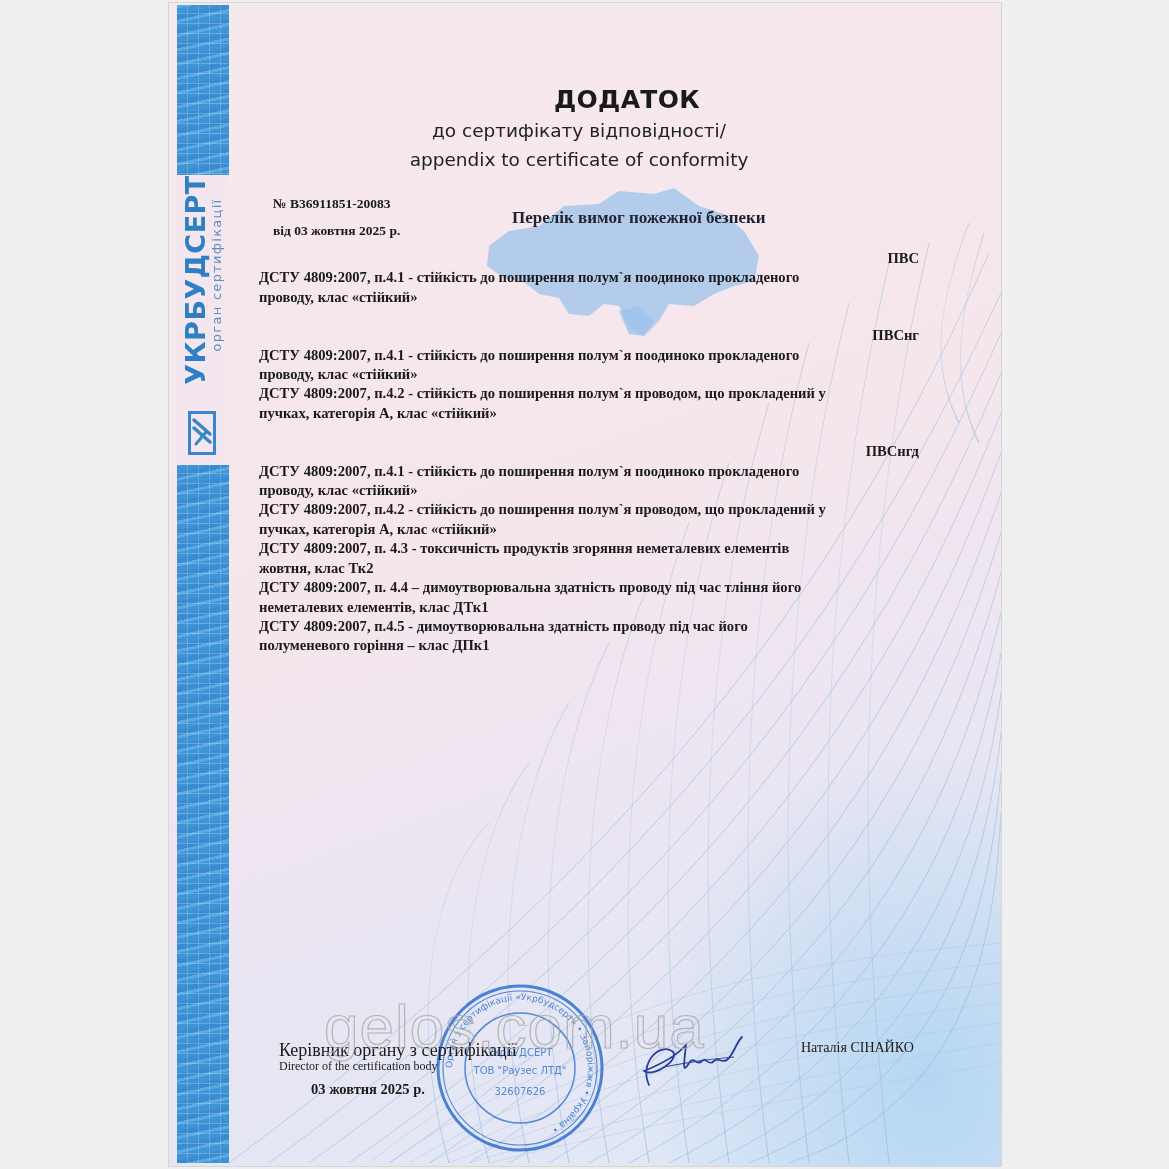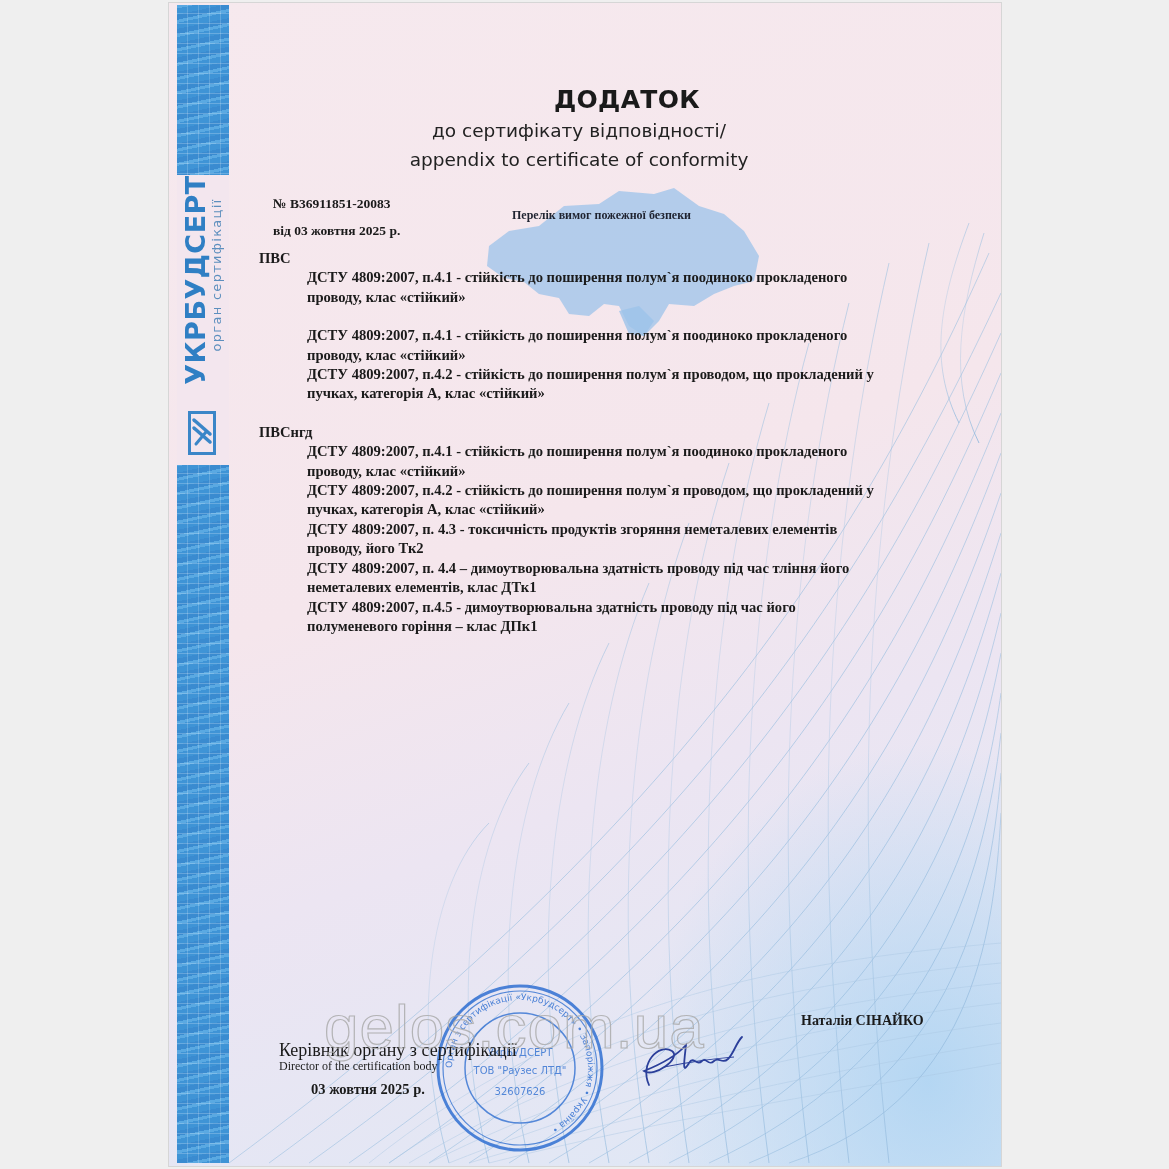--- a/index.html
+++ b/index.html
@@ -59,34 +59,34 @@
       margin-left: 42px;
     }
     .subtitle {
       position: absolute; left: 200px; width: 420px; text-align: center;
       font-family: "DejaVu Sans", sans-serif; font-size: 18.5px; color: #222;
     }
     .sub1 { top: 117px; }
     .sub2 { top: 146px; }
     .cert-no { position: absolute; left: 104px; top: 193px; font-weight: bold; font-size: 13.5px; color: #1a1a1a; }
     .cert-date { position: absolute; left: 104px; top: 220px; font-weight: bold; font-size: 13.5px; color: #1a1a1a; }
-    .list-heading { position: absolute; left: 343px; top: 205px; font-weight: bold; font-size: 12px; color: #1f2330; }
+    .list-heading { position: absolute; left: 343px; top: 205px; font-weight: bold; font-size: 17px; color: #1f2330; }
 
     .body-text {
       position: absolute; left: 90px; top: 246px; width: 660px;
       font-weight: bold; font-size: 14.6px; line-height: 19.4px; color: #1a1a1a;
     }
     .group { margin-bottom: 19px; }
-    .group-name { display: block; }
-    .req { display: block; margin-left: 48px; }
+    .group-name { display: block; text-align: right; }
+    .req { display: block; }
 
     .director-ua { position: absolute; left: 110px; top: 1037px; font-size: 18px; color: #1a1a1a; }
     .director-en { position: absolute; left: 110px; top: 1056px; font-size: 12px; color: #1a1a1a; }
     .sign-date { position: absolute; left: 142px; top: 1078px; font-weight: bold; font-size: 14.5px; color: #1a1a1a; }
-    .signer-name { position: absolute; left: 632px; top: 1010px; font-weight: bold; font-size: 14px; color: #1a1a1a; }
+    .signer-name { position: absolute; left: 632px; top: 1037px; font-weight: normal; font-size: 14px; color: #1a1a1a; }
     .stamp { position: absolute; left: 261px; top: 975px; width: 180px; height: 180px; }
     .signature { position: absolute; left: 455px; top: 1020px; width: 150px; height: 70px; }
     .watermark {
       position: absolute; left: 155px; top: 988px;
       font-family: "Liberation Sans", sans-serif; font-size: 62px; letter-spacing: 1px;
       color: transparent; -webkit-text-stroke: 1.2px rgba(170,170,170,0.85);
       white-space: nowrap;
       text-align: center;
     }
   </style>
@@ -179,33 +179,34 @@
   <div class="cert-date">від  03 жовтня 2025 р.</div>
   <div class="list-heading">Перелік вимог пожежної безпеки</div>
 
   <div class="body-text">
     <div class="group">
       <span class="group-name">ПВС</span>
       <span class="req">ДСТУ 4809:2007, п.4.1 - стійкість до поширення полум`я поодиноко прокладеного</span>
       <span class="req">проводу, клас «стійкий»</span>
     </div>
     <div class="group">
+      <span class="group-name">ПВСнг</span>
       <span class="req">ДСТУ 4809:2007, п.4.1 - стійкість до поширення полум`я поодиноко прокладеного</span>
       <span class="req">проводу, клас «стійкий»</span>
       <span class="req">ДСТУ 4809:2007, п.4.2 - стійкість до поширення полум`я проводом, що прокладений у</span>
       <span class="req">пучках,  категорія А, клас «стійкий»</span>
     </div>
     <div class="group">
       <span class="group-name">ПВСнгд</span>
       <span class="req">ДСТУ 4809:2007, п.4.1 - стійкість до поширення полум`я поодиноко прокладеного</span>
       <span class="req">проводу, клас «стійкий»</span>
       <span class="req">ДСТУ 4809:2007, п.4.2 - стійкість до поширення полум`я проводом, що прокладений у</span>
       <span class="req">пучках, категорія А, клас «стійкий»</span>
       <span class="req">ДСТУ 4809:2007, п. 4.3 - токсичність продуктів згоряння неметалевих елементів</span>
-      <span class="req">проводу,  його Тк2</span>
+      <span class="req">жовтня,  клас Тк2</span>
       <span class="req">ДСТУ 4809:2007, п. 4.4 – димоутворювальна здатність проводу під час тління його</span>
       <span class="req">неметалевих елементів, клас ДТк1</span>
       <span class="req">ДСТУ 4809:2007, п.4.5 - димоутворювальна здатність проводу під час його</span>
       <span class="req">полуменевого горіння – клас ДПк1</span>
     </div>
   </div>
 
   <svg class="stamp" viewBox="0 0 180 180">
     <defs>
       <path id="ringPath" d="M90,90 m-68,0 a68,68 0 1,1 136,0 a68,68 0 1,1 -136,0"></path>

